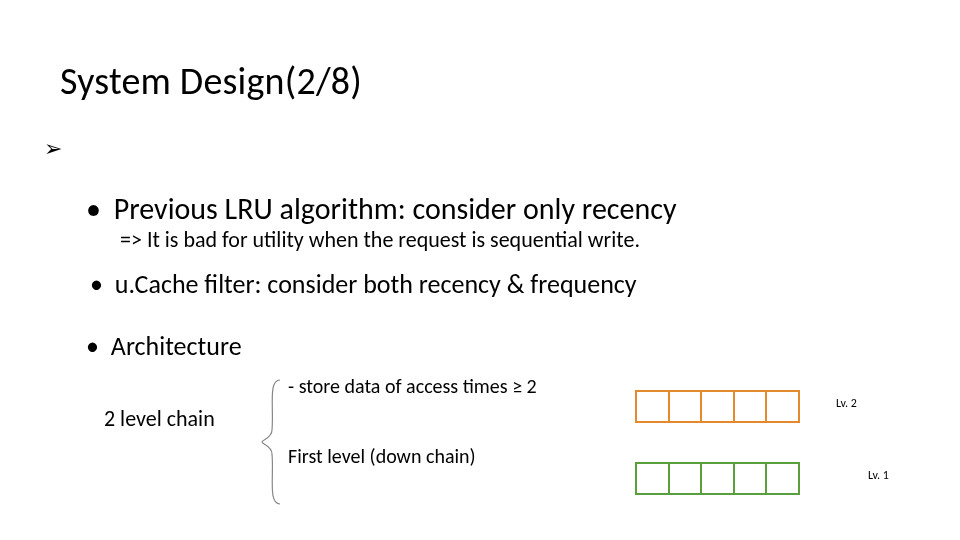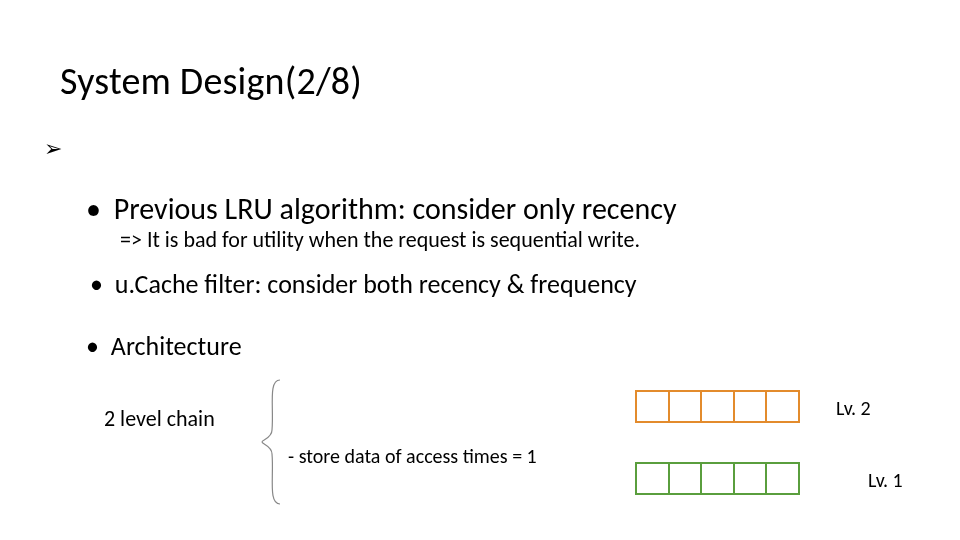--- a/index.html
+++ b/index.html
@@ -87,21 +87,21 @@
   }
   .blocks.up{left:635px;top:390px;}
   .blocks.up .cell{border:2px solid #e38b2c;border-right:none;}
   .blocks.up .cell:last-child{border-right:2px solid #e38b2c;}
   .blocks.down{left:635px;top:462px;}
   .blocks.down .cell{border:2px solid #5a9e3d;border-right:none;}
   .blocks.down .cell:last-child{border-right:2px solid #5a9e3d;}
 
   .lvlabel{
     position:absolute;
-    font-size:20px;
+    font-size:12px;
   }
   .lv2{left:836px;top:396px;}
   .lv1{left:868px;top:468px;}
 </style>
 </head>
 <body>
 
 <div class="title">System Design(2/8)</div>
 
 <div class="arrow-bullet">
@@ -126,23 +126,24 @@
 
 <div class="chain-label">2 level chain</div>
 
 <div class="bracket">
   <svg width="22" height="128" viewBox="0 0 22 128">
     <path d="M20 2 C8 2 14 30 12 52 C12 60 2 62 2 64 C2 66 12 68 12 76 C14 98 8 126 20 126" fill="none" stroke="#888" stroke-width="1.2"></path>
   </svg>
 </div>
 
 <div class="desc up">
+  <div>- store data of access times ≥ 2</div>
 </div>
 <div class="desc down">
-  <div>- store data of access times = 1</div>
+  <div>First level (down chain)</div>
 </div>
 
 <div class="blocks up">
   <div class="cell"></div>
   <div class="cell"></div>
   <div class="cell"></div>
   <div class="cell"></div>
   <div class="cell"></div>
 </div>
 <div class="lvlabel lv2">Lv. 2</div>

